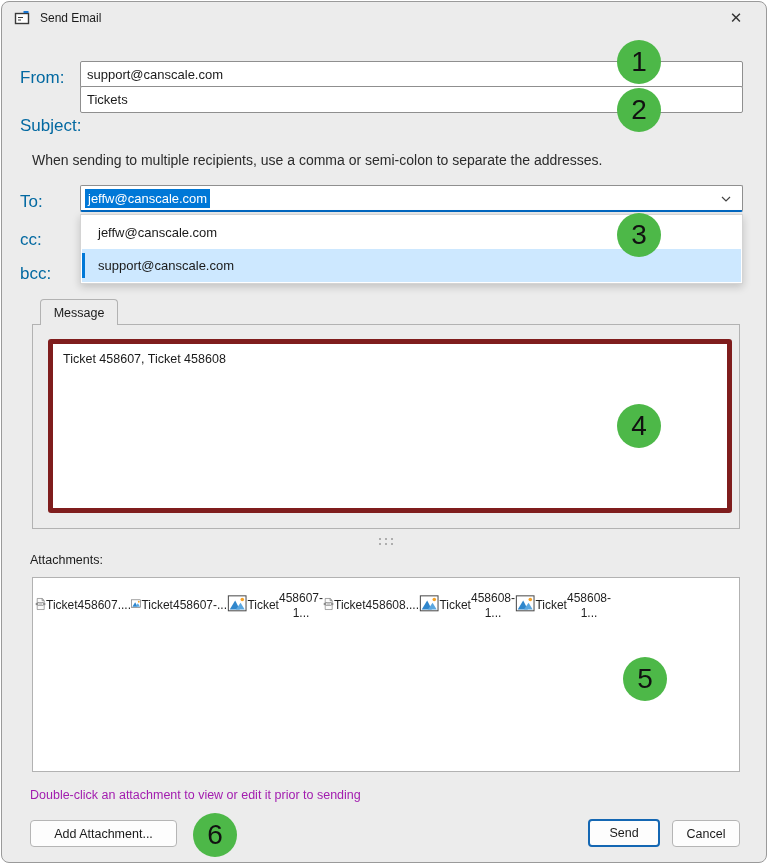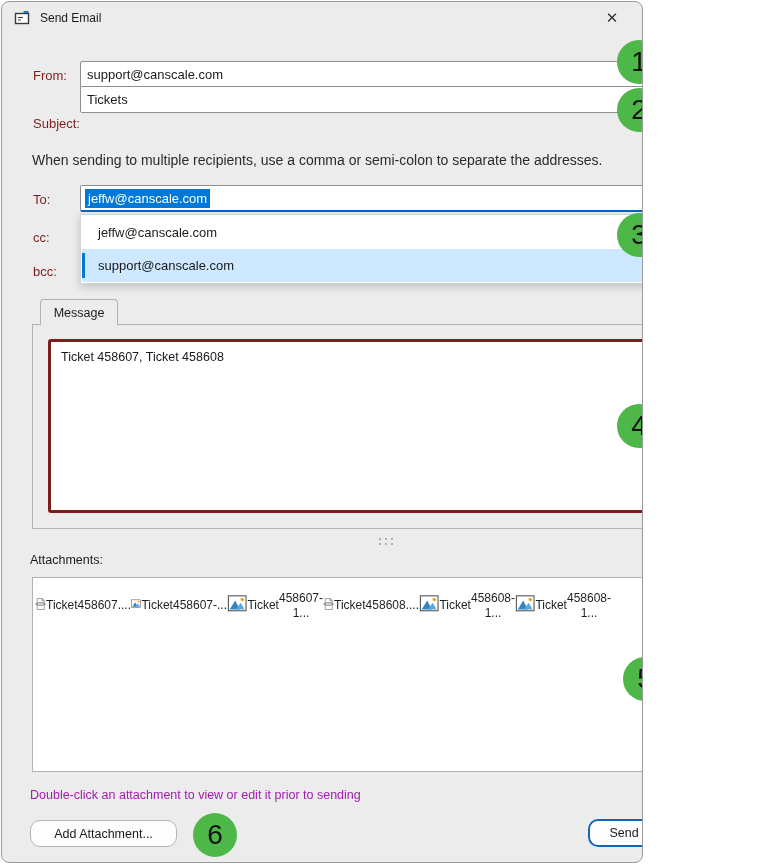--- a/index.html
+++ b/index.html
@@ -1,31 +1,31 @@
 <!DOCTYPE html>
 <html><head>
 <meta charset="utf-8">
 <style>
   * { margin:0; padding:0; box-sizing:border-box; }
   html,body { width:768px; height:864px; background:#ffffff;
     font-family:"Liberation Sans","DejaVu Sans",sans-serif; }
   .window {
-    position:relative; width:642px; height:862px; margin:1px 0 0 1px;
+    position:relative; width:766px; height:862px; margin:1px 0 0 1px;
     background:#ececec; border:1px solid #9a9a9a; border-radius:8px;
     overflow:hidden; color:#1a1a1a;
   }
   
   .titlebar { position:absolute; left:0; top:0; width:100%; height:32px; }
   .title-icon { position:absolute; left:12px; top:8px; width:16px; height:16px; }
   .title-text { position:absolute; left:38px; top:9px; font-size:12px; color:#1b1b1b; }
   .close-btn { position:absolute; right:8px; top:0; width:44px; height:32px;
     display:flex; align-items:center; justify-content:center;
     font-size:15px; color:#333; cursor:default; }
   
-  .fld-label { position:absolute; left:31px; font-size:13px; color:#7f1d1d; }
+  .fld-label { position:absolute; left:18px; font-size:17px; color:#0369a1; }
   
   .txt-input { position:absolute; left:78px; width:663px; height:27px;
     background:#fff; border:1px solid #8f8f8f; border-radius:2px;
     font-size:13px; color:#1a1a1a; padding:0 6px;
     font-family:"Liberation Sans","DejaVu Sans",sans-serif; }
   .info-text { position:absolute; left:30px; top:150px; font-size:14px; color:#2b2b2b; }
   
   .combo { position:absolute; left:78px; top:183px; width:663px; height:27px;
     background:#fff; border:1px solid #8f8f8f; border-bottom:2px solid #0067c0;
     border-radius:2px; display:flex; align-items:center; padding:0 4px; }
@@ -40,41 +40,41 @@
   .dd-accent { position:absolute; left:0; top:4px; bottom:4px; width:3px;
     background:#0078d7; }
   
   .group { position:absolute; left:30px; top:322px; width:708px; height:205px;
     border:1px solid #b2b2b2;padding-left:40px; }
   .tab { position:absolute; left:7px; top:-26px; width:78px; height:26px;
     background:#ececec; border:1px solid #b2b2b2; border-bottom:none;
     border-radius:4px 4px 0 0; display:flex; align-items:center;
     justify-content:center; font-size:12.5px; color:#1b1b1b; }
   .msg-body { position:absolute; left:15px; top:14px; width:684px; height:174px;
-    background:#fff; border:3px solid #7f1d1d; border-radius:3px;
+    background:#fff; border:5px solid #7f1d1d; border-radius:3px;
     font-size:12.5px; color:#1a1a1a; padding:8px 10px; resize:none;
     font-family:"Liberation Sans","DejaVu Sans",sans-serif; }
   
   .splitter { position:absolute; left:375px; top:534px; width:18px; height:10px;
     display:grid; grid-template-columns:repeat(3,1fr); grid-template-rows:repeat(2,1fr);
     place-items:center; cursor:row-resize; }
   .splitter i { width:2px; height:2px; background:#9a9a9a; border-radius:50%; }
   
   .attach-label { position:absolute; left:28px; top:551px; font-size:12.5px; color:#1b1b1b; }
   .attach-panel { position:absolute; left:30px; top:575px; width:708px; height:195px;
     background:#fff; border:1px solid #b2b2b2; display:flex; align-items:flex-start;
     padding:10px 0 0 2px; }
   .attach-item { width:96px; display:flex; flex-direction:row; align-items:center;
     cursor:default; }
   .attach-item svg { margin-bottom:3px; }
   .attach-line { font-size:12px; line-height:15px; color:#1f1f1f; text-align:center; }
   .hint-text { position:absolute; left:28px; top:786px; font-size:12.5px; color:#a21caf; }
   
   .btn { position:absolute; height:27px; background:#fdfdfd; border:1px solid #b5b5b5;
-    border-radius:10px; font-size:12.5px; color:#1a1a1a; display:flex;
+    border-radius:4px; font-size:12.5px; color:#1a1a1a; display:flex;
     align-items:center; justify-content:center; cursor:default;
     font-family:"Liberation Sans","DejaVu Sans",sans-serif; }
   .btn-add    { left:28px;  top:818px; width:147px; }
   .btn-send   { left:586px; top:817px; width:72px; height:28px;
     border:2px solid #1467b3; }
   .btn-cancel { left:670px; top:818px; width:68px;text-align:right; }
   
   .badge { position:absolute; width:44px; height:44px; border-radius:50%;
     background:#4db848; color:#111; display:flex; align-items:center;
     justify-content:center; font-size:28px; z-index:9; }

